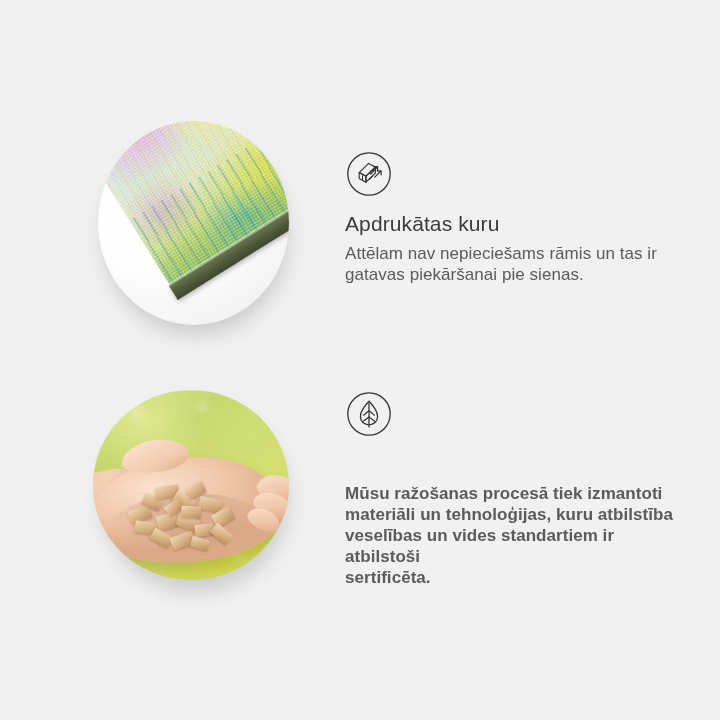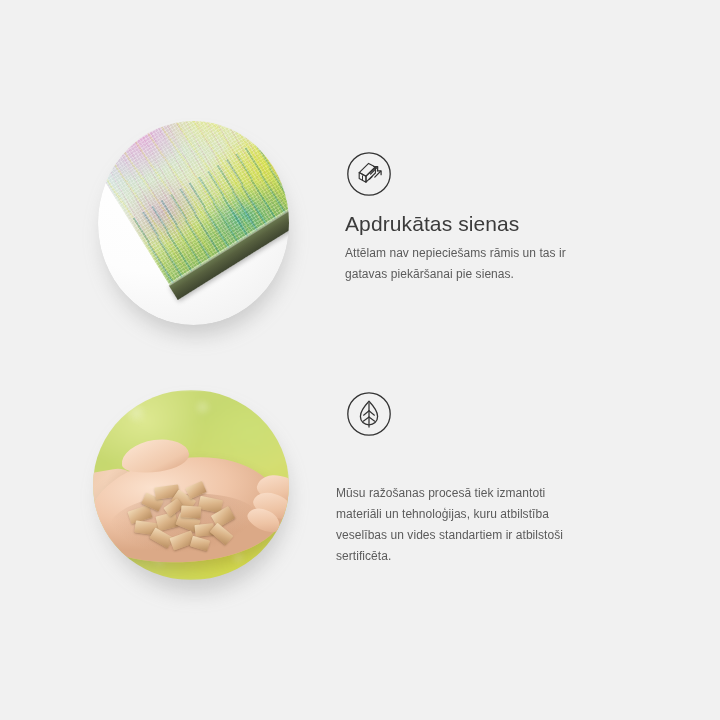--- a/index.html
+++ b/index.html
@@ -271,37 +271,37 @@
   .feature-title {
     position: absolute;
     font-size: 21px;
     font-weight: 400;
     color: #3b3b3b;
     letter-spacing: .1px;
     white-space: nowrap;
   }
   .feature-body {
     position: absolute;
-    font-size: 12px;
+    font-size: 17px;
     font-weight: 400;
     line-height: 21px;
     color: #5b5b5b;
     white-space: pre-line;
     letter-spacing: .05px;
   }
 
   
   #printed-edges-icon  { left: 346px; top: 151px; }
   #printed-edges-title { left: 345px; top: 212px; }
   #printed-edges-body  { left: 345px; top: 243px; width: 340px; }
 
   
   #eko-icon  { left: 346px; top: 51px; }
   #eko-title { left: 345px; top: 112px; }
-  #eko-body  { left: 336px; top: 143px; width: 345px; }
+  #eko-body  { left: 345px; top: 143px; width: 345px; font-weight: bold; }
 </style>
 </head>
 <body>
 
 <div class="page">
 
   <section class="feature" id="feature-printed-edges">
 
     <div class="media-shadow" id="printed-edges-shadow"></div>
 
@@ -329,21 +329,21 @@
         <path d="M16.5 24.4 L16.5 29.3" stroke="#333333" stroke-width="1.05"></path>
         <path d="M23.2 28.6 L26.5 25.4" stroke="#333333" stroke-width="1.05"></path>
 
         <path d="M24.6 23.0 L31.2 16.2" stroke="#333333" stroke-width="1.25" stroke-linecap="round"></path>
         <path d="M27.6 15.5 L31.7 15.6 L31.6 19.7" stroke="#333333" stroke-width="1.25" stroke-linecap="round" stroke-linejoin="round"></path>
         <path d="M28.8 26.1 L34.6 20.3" stroke="#333333" stroke-width="1.25" stroke-linecap="round"></path>
         <path d="M31.3 19.9 L35.1 19.9 L35.1 23.7" stroke="#333333" stroke-width="1.25" stroke-linecap="round" stroke-linejoin="round"></path>
       </svg>
     </div>
 
-    <h2 class="feature-title" id="printed-edges-title" style="margin:0;">Apdrukātas sienas</h2>
+    <h2 class="feature-title" id="printed-edges-title" style="margin:0;">Apdrukātas kuru</h2>
 
     <p class="feature-body" id="printed-edges-body" style="margin:0;">Attēlam nav nepieciešams rāmis un tas ir
 gatavas piekāršanai pie sienas.</p>
   </section>
 
   <section class="feature" id="feature-eko">
 
     <div class="media-shadow" id="eko-shadow"></div>
 
     <figure class="media" id="eko-media" style="margin:0;">

